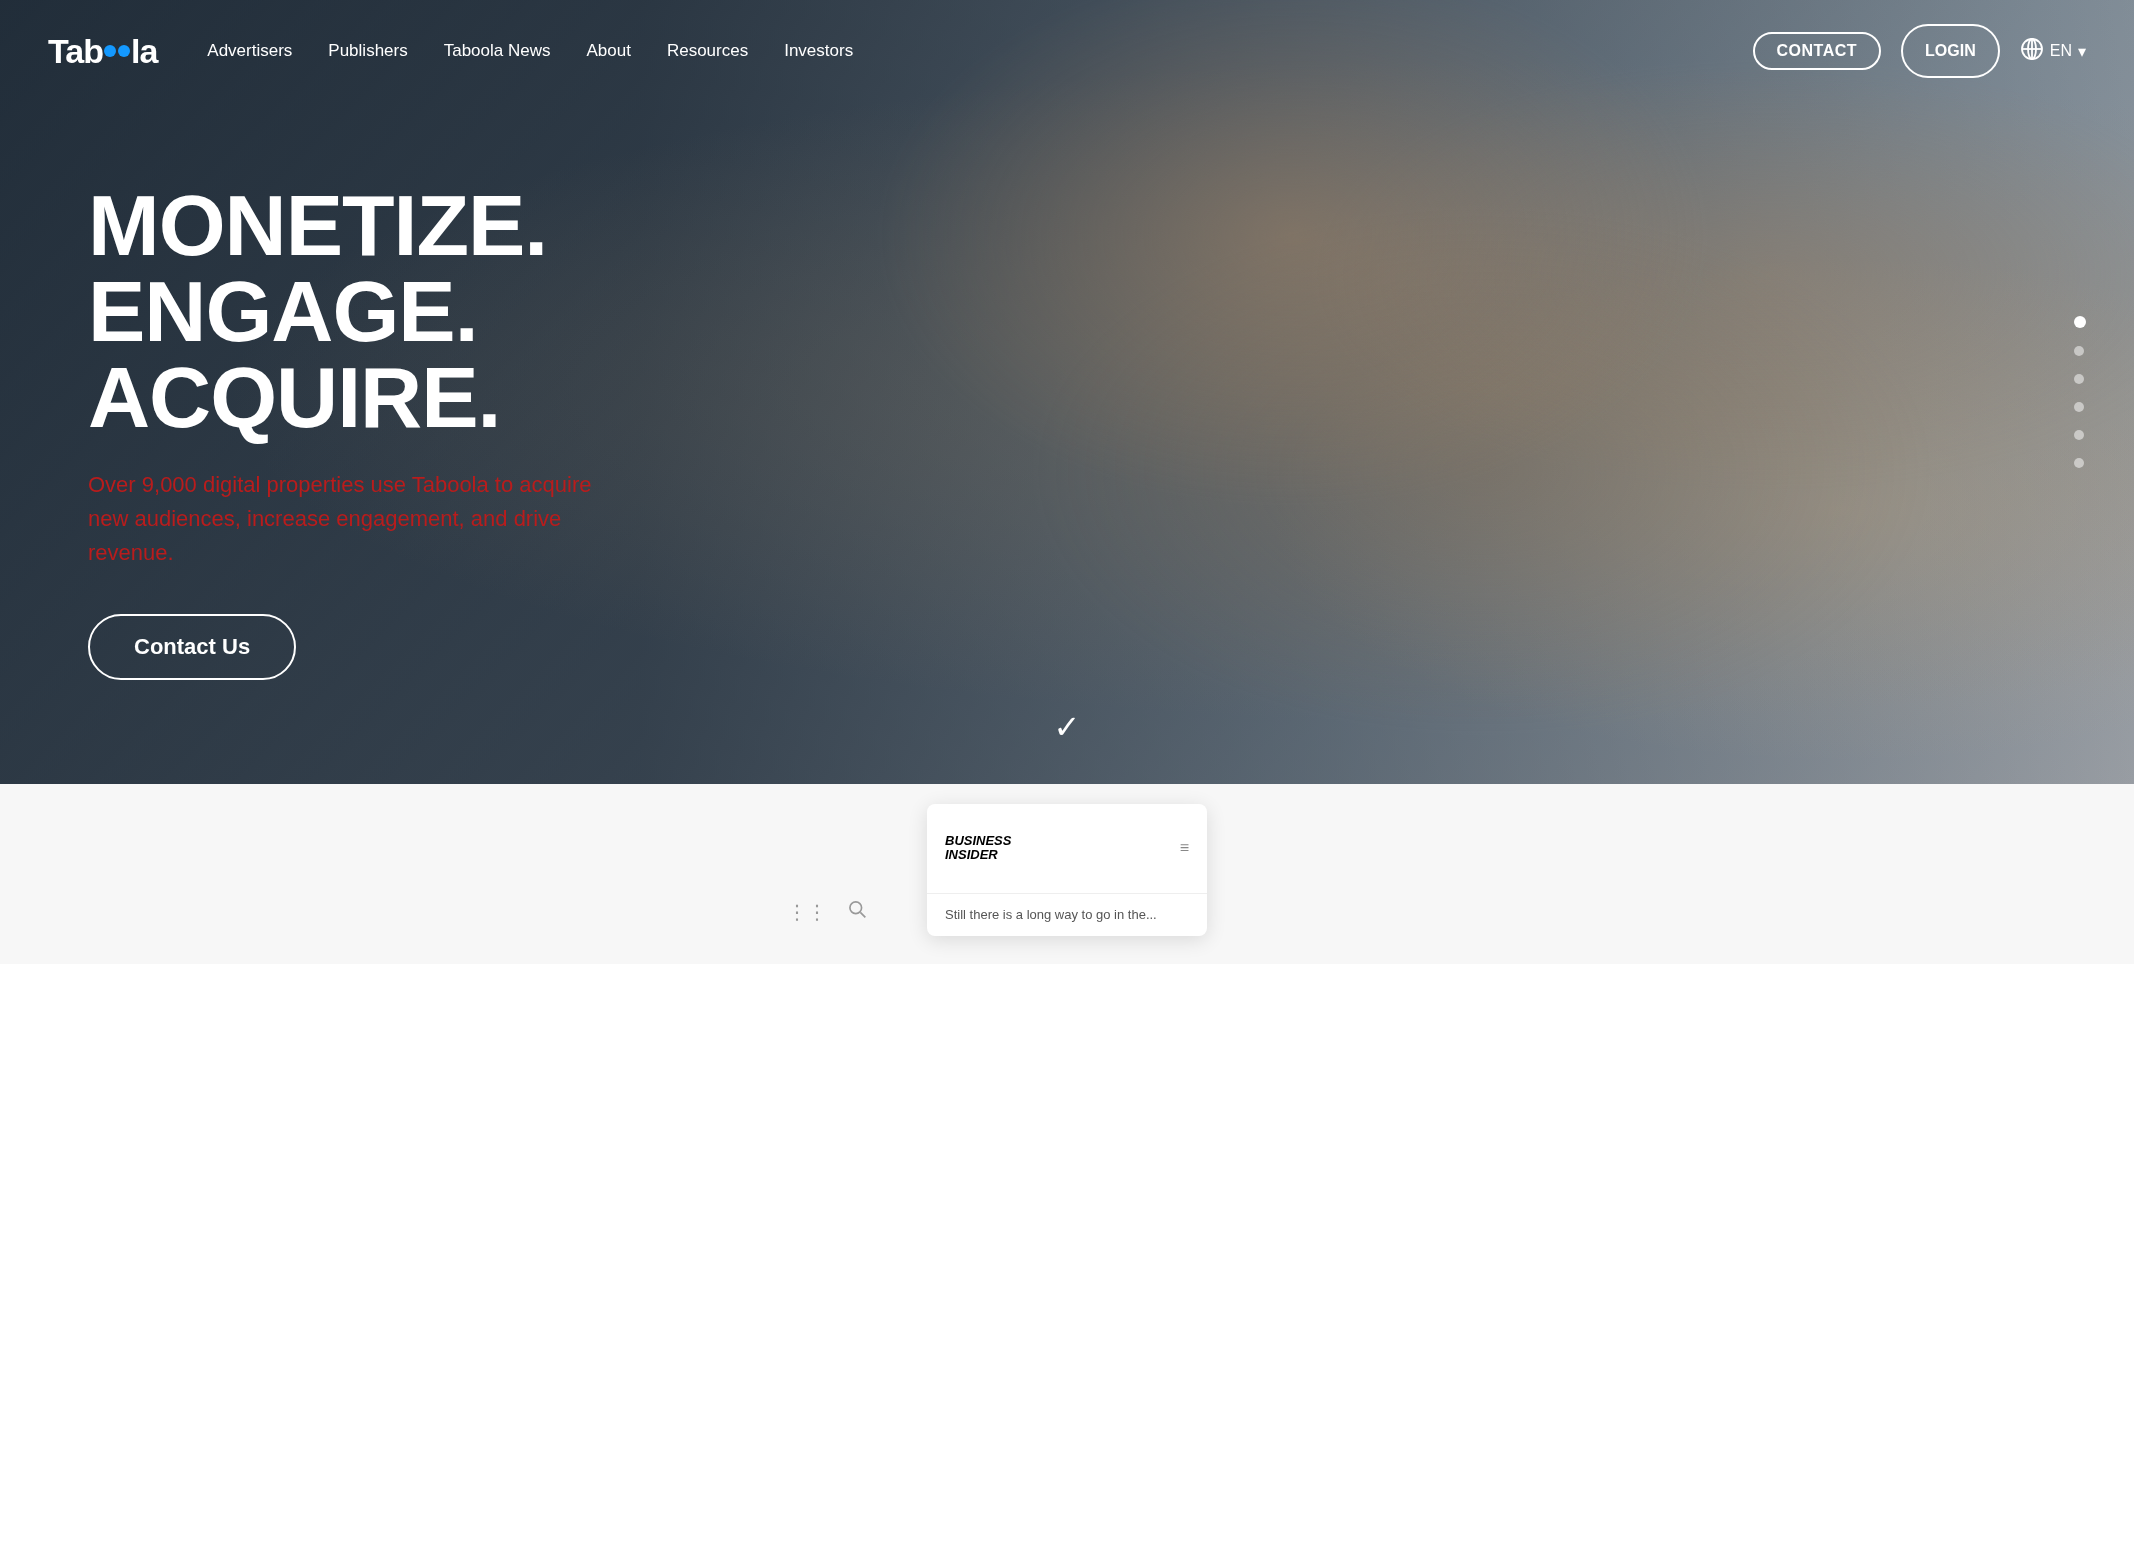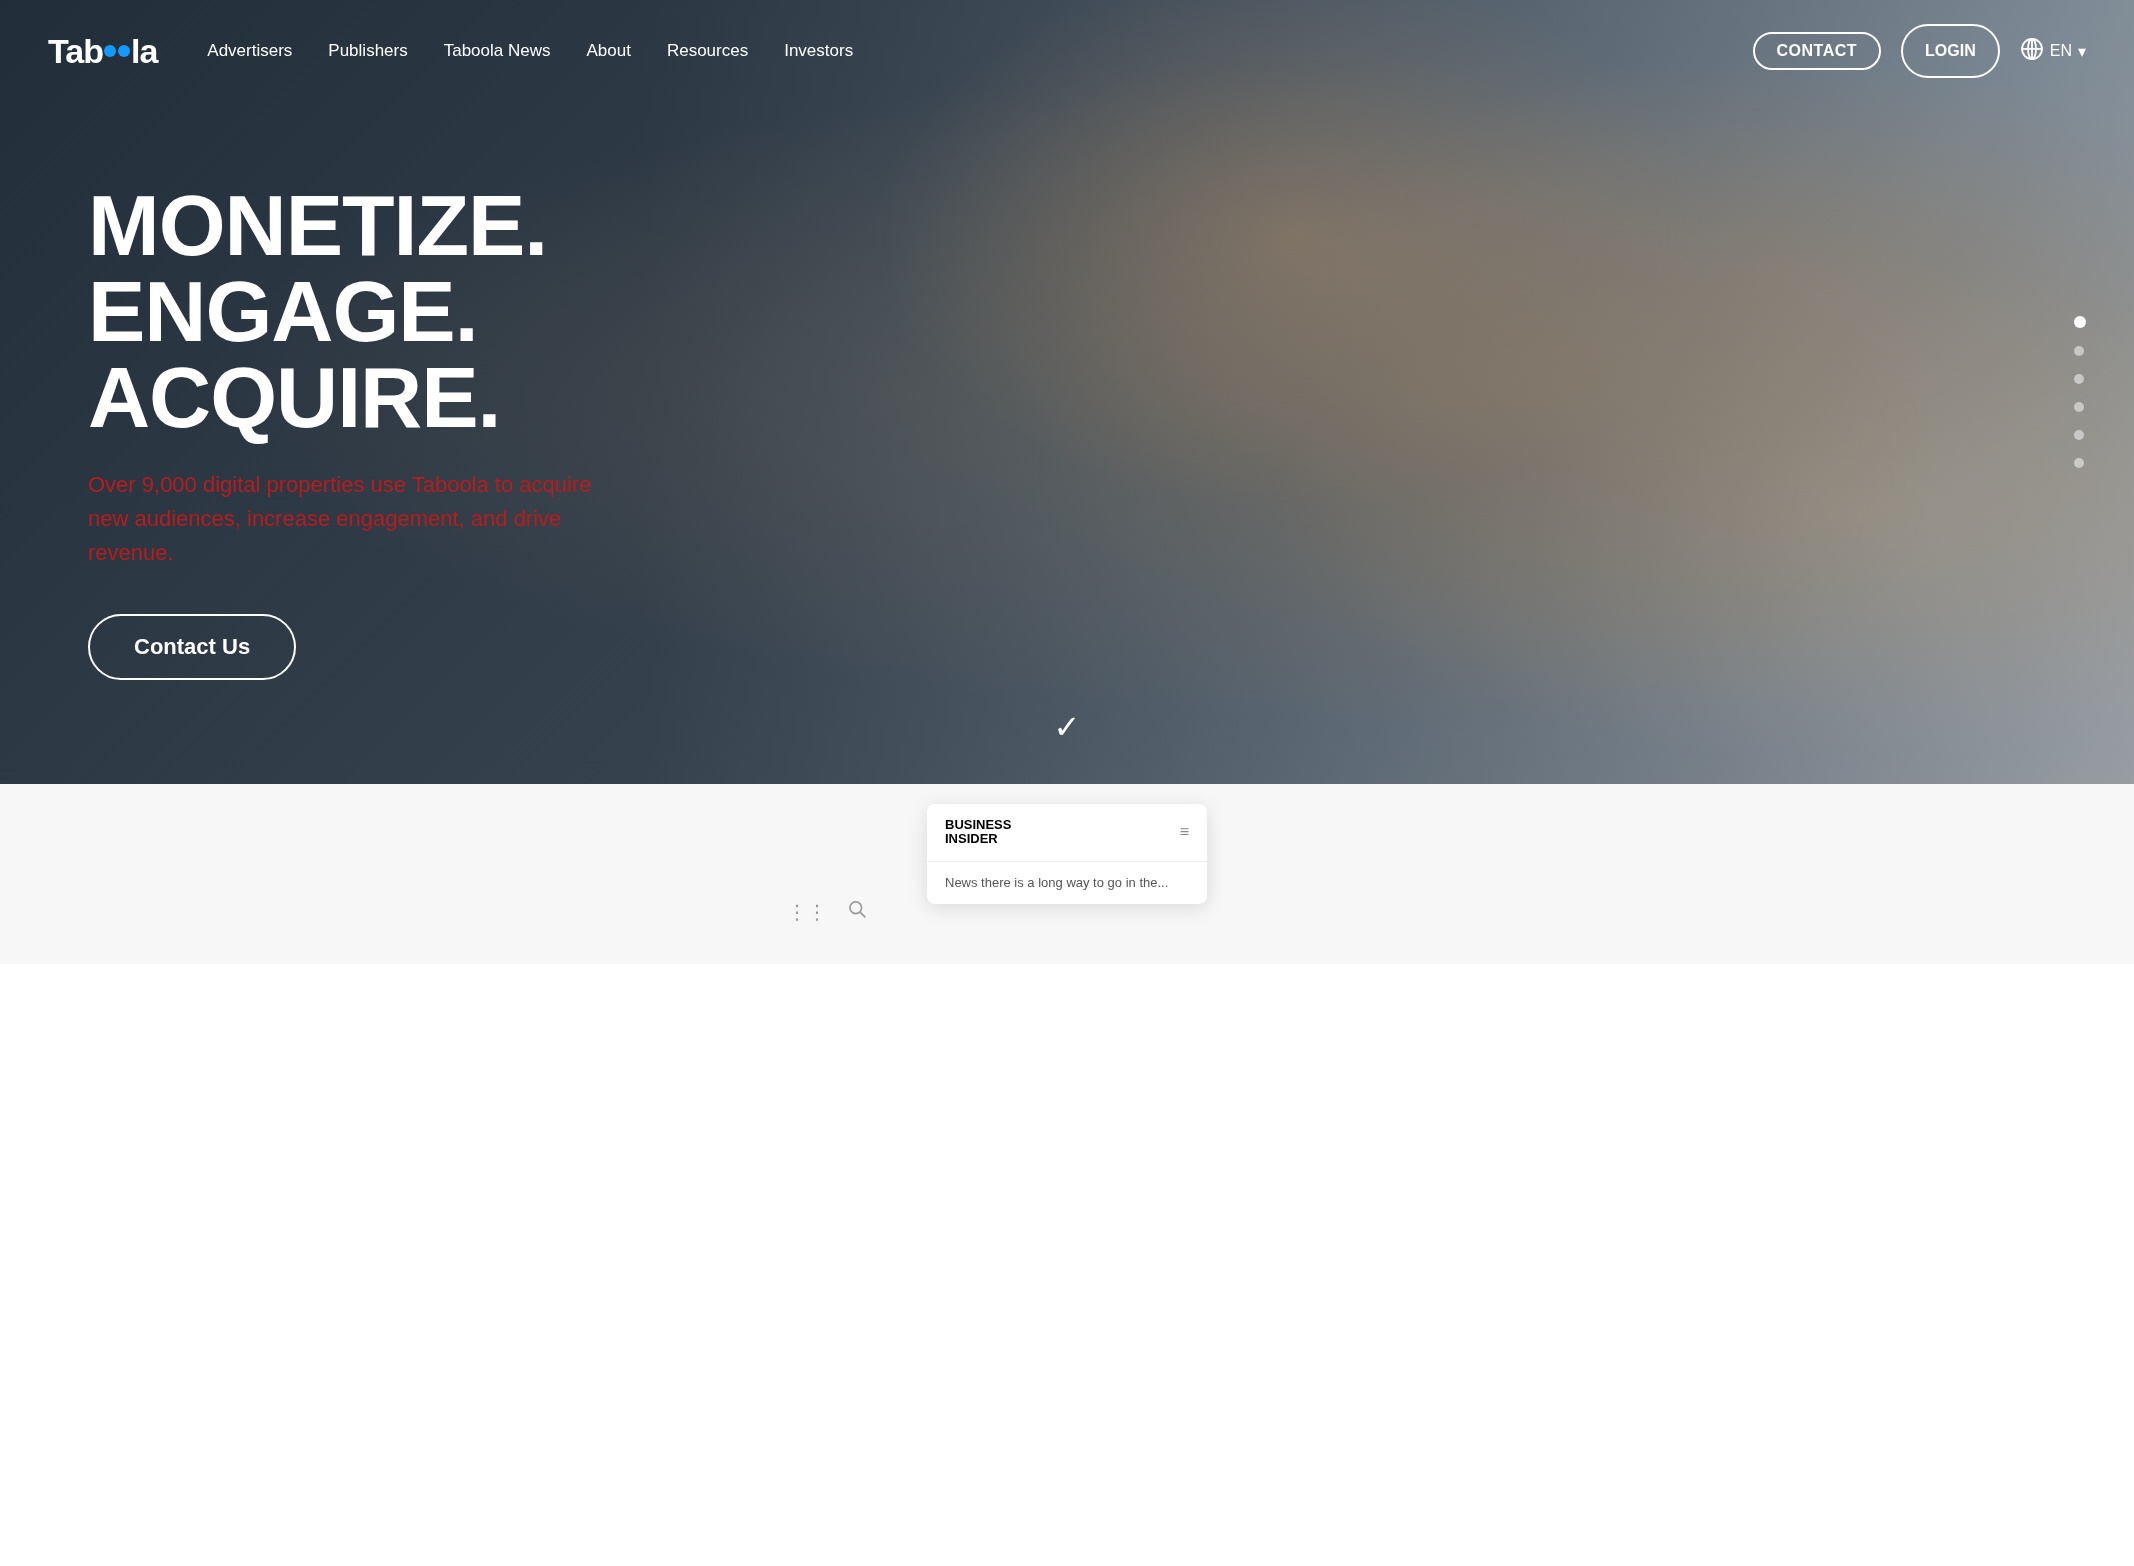--- a/index.html
+++ b/index.html
@@ -221,22 +221,23 @@
       width: 280px;
       background: #fff;
       border-radius: 8px;
       box-shadow: 0 4px 20px rgba(0,0,0,0.12);
       overflow: hidden;
     }
     .bi-card-header {
       display: flex;
       align-items: center;
       justify-content: space-between;
-      padding: 14px 18px;
+      padding: 30px 18px;
       border-bottom: 1px solid #eee;
+      font-style: italic;
     }
     .bi-logo {
       font-size: 13px;
       font-weight: 700;
       color: #000;
       line-height: 1.1;
     }
     .bi-logo span { display: block; }
     .bi-menu-icon {
       color: #888;
@@ -338,16 +339,16 @@
 
   <div class="bi-card">
     <div class="bi-card-header">
       <div class="bi-logo">
         <span>BUSINESS</span>
         <span>INSIDER</span>
       </div>
       <div class="bi-menu-icon">≡</div>
     </div>
     <div class="bi-card-body">
-      <p>News there is a long way to go in the...</p>
+      <p>Still there is a long way to go in the...</p>
     </div>
   </div>
 </div>
 
 </body></html>

